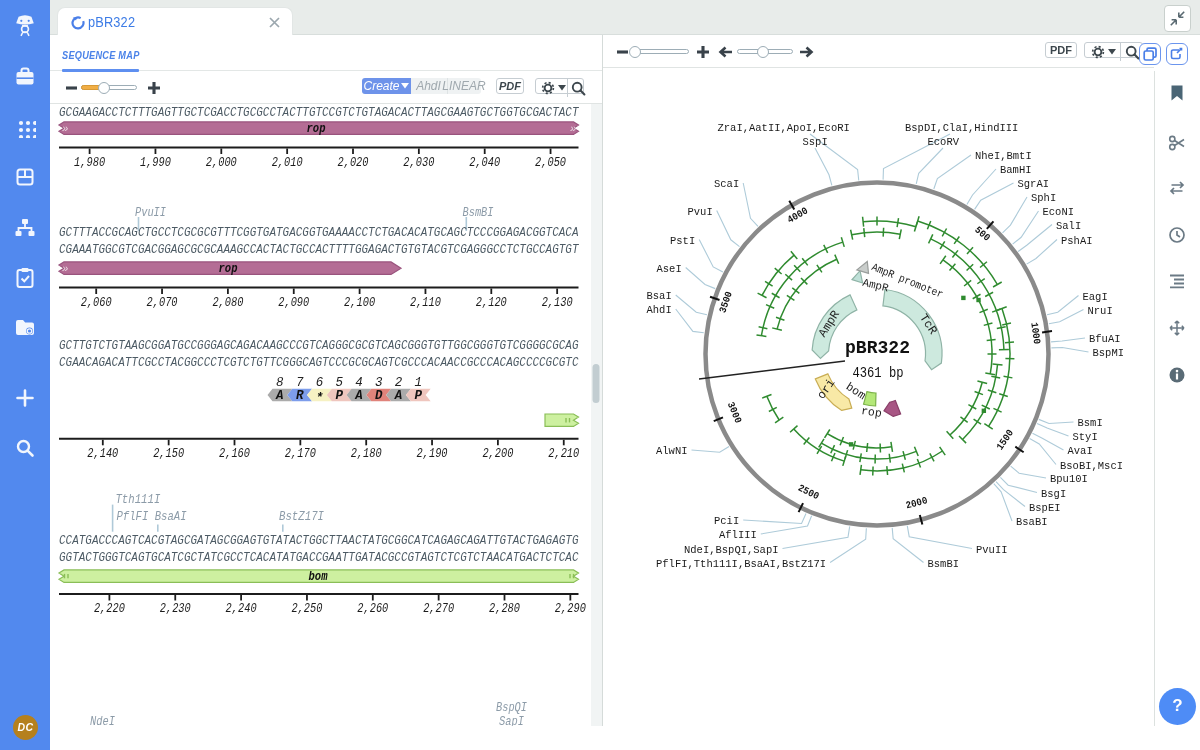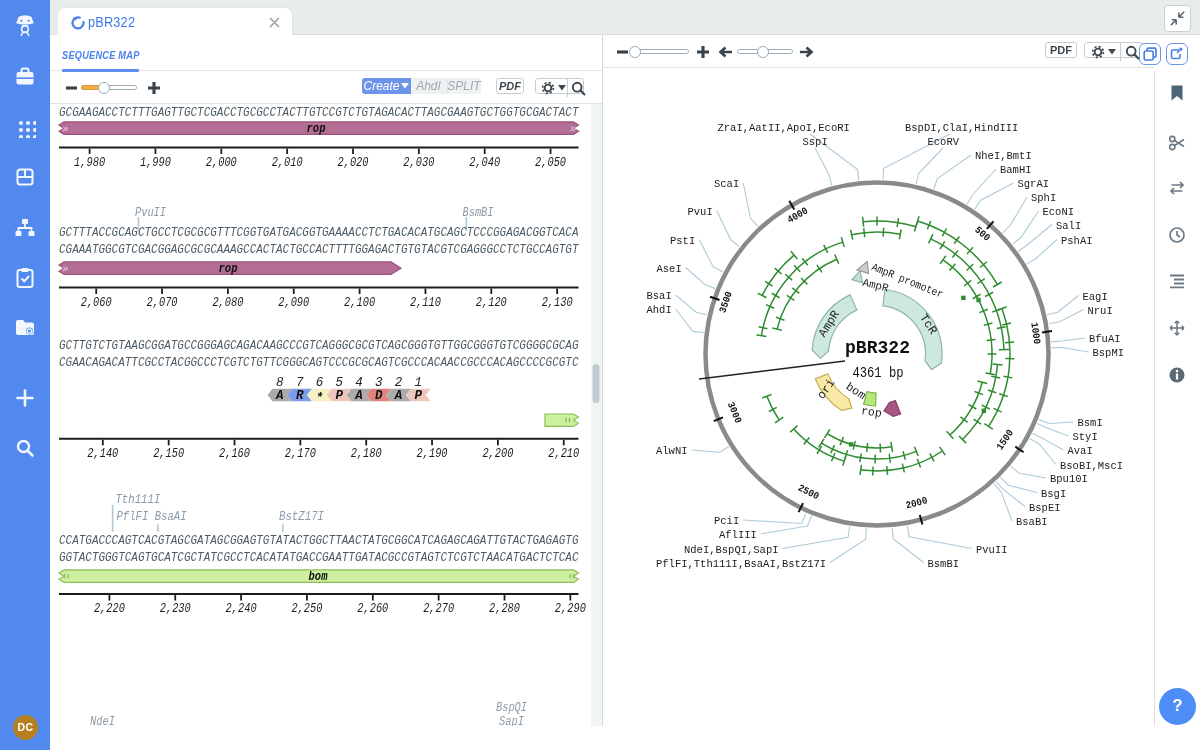--- a/index.html
+++ b/index.html
@@ -16,21 +16,21 @@
 #railborder { position:absolute; left:1154px; top:71px; width:1px; height:655px; background:#dce1df; z-index:7;}
 .ptabs { height:36px; border-bottom:1px solid #e3e7e6; position:relative; }
 .ptabs .t { position:absolute; top:13.5px; font-size:11.5px; font-weight:bold; letter-spacing:.3px; color:#44535d; transform:scaleX(.8); transform-origin:left; white-space:nowrap;}
 .ptabs .t.act { color:#4a82e8; }
 .ptabs .uline { position:absolute; background:#5e8ff0; height:2.5px; border-radius:1px; bottom:-1.5px;}
 .ptoolbar { height:33px; border-bottom:1px solid #e0e4e3; position:relative; }
 .pcontent { position:relative; }
 .btn { position:absolute; top:7px; height:16px; font-size:12px; display:flex; align-items:center; justify-content:center; white-space:nowrap;}
 #bbar { position:absolute; left:50px; top:726px; width:1150px; height:24px; background:#dce3e0; border-top:1px solid #c6cec9; font-size:12px; font-weight:bold; color:#49545c; z-index:8; }
 #bbar .sect { position:absolute; top:0; height:23px; display:flex; align-items:center; white-space:nowrap; letter-spacing:.2px;}
-#avatar { position:absolute; left:12.7px; top:714.7px; width:25.6px; height:25.6px; border-radius:50%; background:#b5801d; color:#fff; font-size:10.5px; font-weight:bold; display:flex; align-items:center; justify-content:center; z-index:40; letter-spacing:.3px;}
+#avatar { position:absolute; left:12.7px; top:714.7px; width:25.6px; height:25.6px; border-radius:50%; background:#b5801d; color:#fff; font-size:10.5px; font-weight:bold; display:flex; align-items:center; justify-content:center; z-index:40; letter-spacing:.3px;font-style:italic;}
 #help { position:absolute; left:1158.8px; top:687.8px; width:37.4px; height:37.4px; border-radius:50%; background:#4e8cf6; color:#fff; font-size:17px; font-weight:bold; display:flex; align-items:center; justify-content:center; z-index:40; }
 .bluebtn { position:absolute; top:42.9px; width:22px; height:22.5px; border:1.7px solid #6b95ee; border-radius:6px; background:#fff; z-index:12; }
 </style></head>
 <body>
 <div id="app">
   <div id="strip"></div>
   <div id="tab">
       <svg width="14" height="14" viewBox="0 0 14 14" style="display:block;position:absolute;left:12.5px;top:7.5px">
         <path d="M 9.66 2.1 A 5.5 5.5 0 1 0 12.2 5.1" fill="none" stroke="#4a7fe8" stroke-width="2.2"></path>
         <path d="M 1.9 1.6 L 6.3 0.9 L 5.0 4.4 Z" fill="#4a7fe8"></path>
@@ -63,21 +63,21 @@
         <div style="position:absolute;left:47.977000000000004px;top:10.5px;width:12px;height:12px;border-radius:50%;background:#fff;border:1.5px solid #9dadb6;"></div>
       <div style="position:absolute;left:96.9px;top:9.7px">
           <svg width="14" height="14" viewBox="0 0 14 14" style="display:block;">
             <path d="M7 1 V13 M1 7 H13" stroke="#39424a" stroke-width="3.1"></path>
           </svg>
         </div>
       <div class="btn" style="left:311.5px;width:49px;background:#6e93ea;border-radius:3px 0 0 3px;color:#fff;font-size:12px;">Create <svg width="8" height="6" viewBox="0 0 8 6" style="display:block;">
             <path d="M0 0 L8 0 L4 5.5 Z" fill="#fff"></path>
           </svg></div>
       <div class="btn" style="left:360.5px;width:36px;background:#eff2f3;color:#9fa8ae;">AhdI</div>
-      <div class="btn" style="left:396.5px;width:34px;background:#eff2f3;border-radius:0 3px 3px 0;color:#9fa8ae;border-left:1px solid #dee3e4;">SPLIT</div>
+      <div class="btn" style="left:396.5px;width:34px;background:#eff2f3;border-radius:0 3px 3px 0;color:#9fa8ae;border-left:1px solid #dee3e4;">LINEAR</div>
       <div class="btn" style="left:446px;width:28px;background:#fff;border:1px solid #c6cdd2;border-radius:3px;color:#3d474d;font-weight:bold;font-size:11px;">PDF</div>
       <div class="btn" style="left:484.5px;width:49.5px;background:#fff;border:1px solid #c6cdd2;border-radius:3px;"></div>
       <div style="position:absolute;left:489.5px;top:9px">
           <svg width="16" height="16" viewBox="0 0 16 16" style="display:block;">
             <circle cx="8" cy="8" r="5.4" fill="none" stroke="#3d474d" stroke-width="1.6" stroke-dasharray="2.1 2.14"></circle>
             <circle cx="8" cy="8" r="3.4" fill="none" stroke="#3d474d" stroke-width="1.9"></circle>
           </svg>
         </div>
       <div style="position:absolute;left:507.5px;top:14px">
           <svg width="8" height="6" viewBox="0 0 8 6" style="display:block;">

